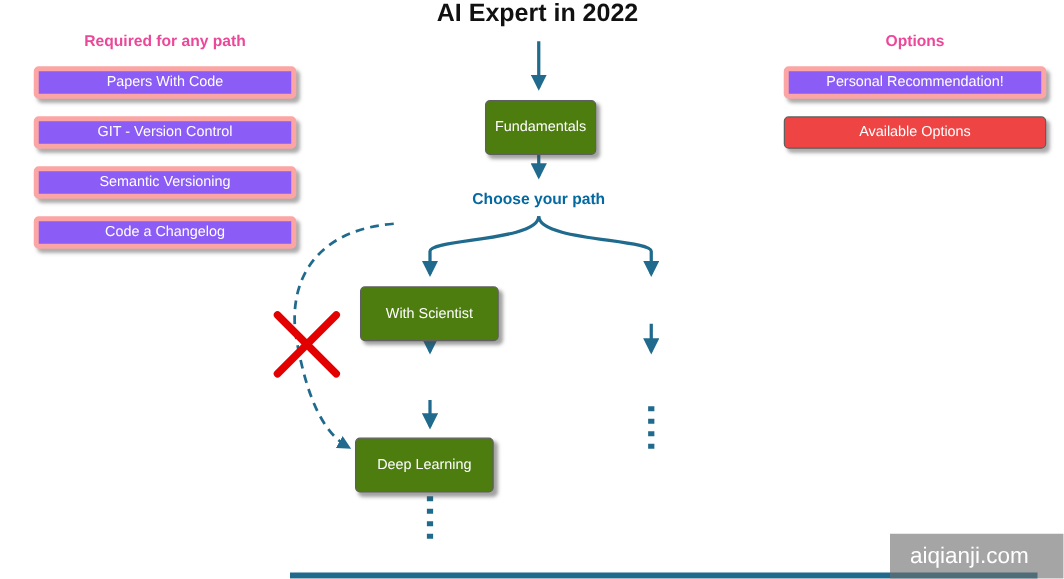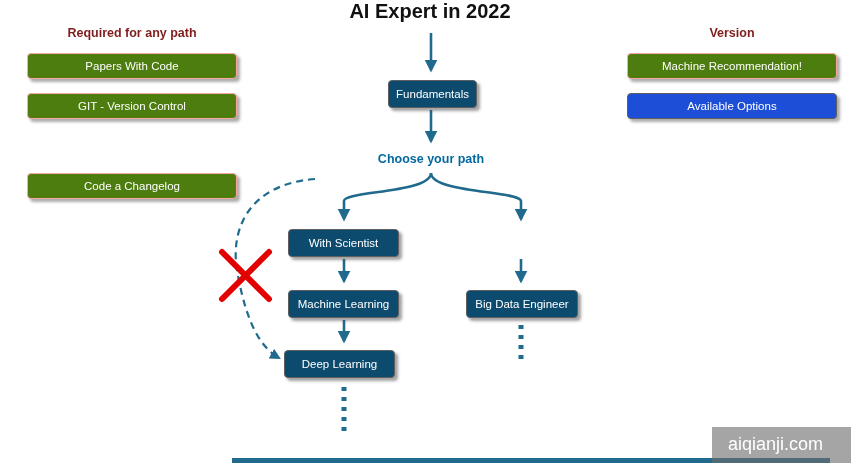--- a/index.html
+++ b/index.html
@@ -10,38 +10,38 @@
     overflow:hidden;
     font-family:"Liberation Sans", sans-serif;
   }
   .title{
     position:absolute;left:280px;top:0;width:300px;
     margin:0;text-align:center;
     font-size:20px;font-weight:700;color:#111111;
   }
   .panel-heading{
     position:absolute;width:210px;text-align:center;
-    font-size:12.5px;font-weight:700;color:#7f1d1d;
+    font-size:12.5px;font-weight:700;color:#ec4899;
   }
   .btn{
     position:absolute;width:210px;height:26px;
     box-sizing:border-box;
     display:flex;align-items:center;justify-content:center;
     font-size:11.5px;color:#ffffff;
     border-radius:4px;
     box-shadow:3px 3px 3px rgba(70,70,70,0.45);
   }
-  .btn.teal{background:#4d7c0f;border:1px solid #fca5a5;}
-  .btn.gray{background:#1d4ed8;border:1px solid #5f5f5f;}
+  .btn.teal{background:#8b5cf6;border:4px solid #fca5a5;}
+  .btn.gray{background:#ef4444;border:1px solid #5f5f5f;}
   .node{
-    position:absolute;height:28px;
+    position:absolute;height:44px;
     box-sizing:border-box;
     display:flex;align-items:center;justify-content:center;
     font-size:11.5px;color:#ffffff;
-    background:#0c4a6e;border:1px solid #5f5f5f;
+    background:#4d7c0f;border:1px solid #5f5f5f;
     border-radius:4px;
     box-shadow:3px 3px 3px rgba(70,70,70,0.5);
     z-index:2;
   }
   .choose-label{
     position:absolute;left:351px;top:152px;width:160px;
     text-align:center;font-size:12.5px;font-weight:700;color:#0369a1;
     z-index:2;
   }
   svg.overlay{position:absolute;left:0;top:0;z-index:1;}
@@ -60,24 +60,25 @@
 </head>
 <body>
 
 <div class="canvas">
 
   <h1 class="title">AI Expert in 2022</h1>
 
   <div class="panel-heading" style="left:27px;top:26px;">Required for any path</div>
   <div class="btn teal" style="left:27px;top:53px;">Papers With Code</div>
   <div class="btn teal" style="left:27px;top:93px;">GIT - Version Control</div>
+  <div class="btn teal" style="left:27px;top:133px;">Semantic Versioning</div>
   <div class="btn teal" style="left:27px;top:173px;">Code a Changelog</div>
 
-  <div class="panel-heading" style="left:627px;top:26px;">Version</div>
-  <div class="btn teal" style="left:627px;top:53px;">Machine Recommendation!</div>
+  <div class="panel-heading" style="left:627px;top:26px;">Options</div>
+  <div class="btn teal" style="left:627px;top:53px;">Personal Recommendation!</div>
   <div class="btn gray" style="left:627px;top:93px;">Available Options</div>
 
   <svg class="overlay" width="851" height="463" viewBox="0 0 851 463">
     <defs>
       <marker id="ah" markerWidth="5" markerHeight="5" refX="4" refY="2.5" orient="auto" markerUnits="strokeWidth">
         <path d="M0,0 L5,2.5 L0,5 Z" fill="#206B8D"></path>
       </marker>
     </defs>
 
     <path d="M431,33 L431,70" stroke="#206B8D" stroke-width="2.6" fill="none" marker-end="url(#ah)"></path>
@@ -101,20 +102,18 @@
 
     <g>
       <line x1="222" y1="252" x2="269" y2="299" stroke="#E30000" stroke-width="6" stroke-linecap="round"></line>
       <line x1="269" y1="252" x2="222" y2="299" stroke="#E30000" stroke-width="6" stroke-linecap="round"></line>
     </g>
   </svg>
 
   <div class="node" style="left:388px;top:80px;width:89px;">Fundamentals</div>
   <div class="choose-label">Choose your path</div>
   <div class="node" style="left:288px;top:229px;width:111px;">With Scientist</div>
-  <div class="node" style="left:288px;top:290px;width:111px;">Machine Learning</div>
-  <div class="node" style="left:466px;top:290px;width:112px;">Big Data Engineer</div>
   <div class="node" style="left:284px;top:350px;width:111px;">Deep Learning</div>
 
   <div class="bottom-strip"></div>
   <div class="watermark">aiqianji.com</div>
 
 </div>
 
 </body></html>

